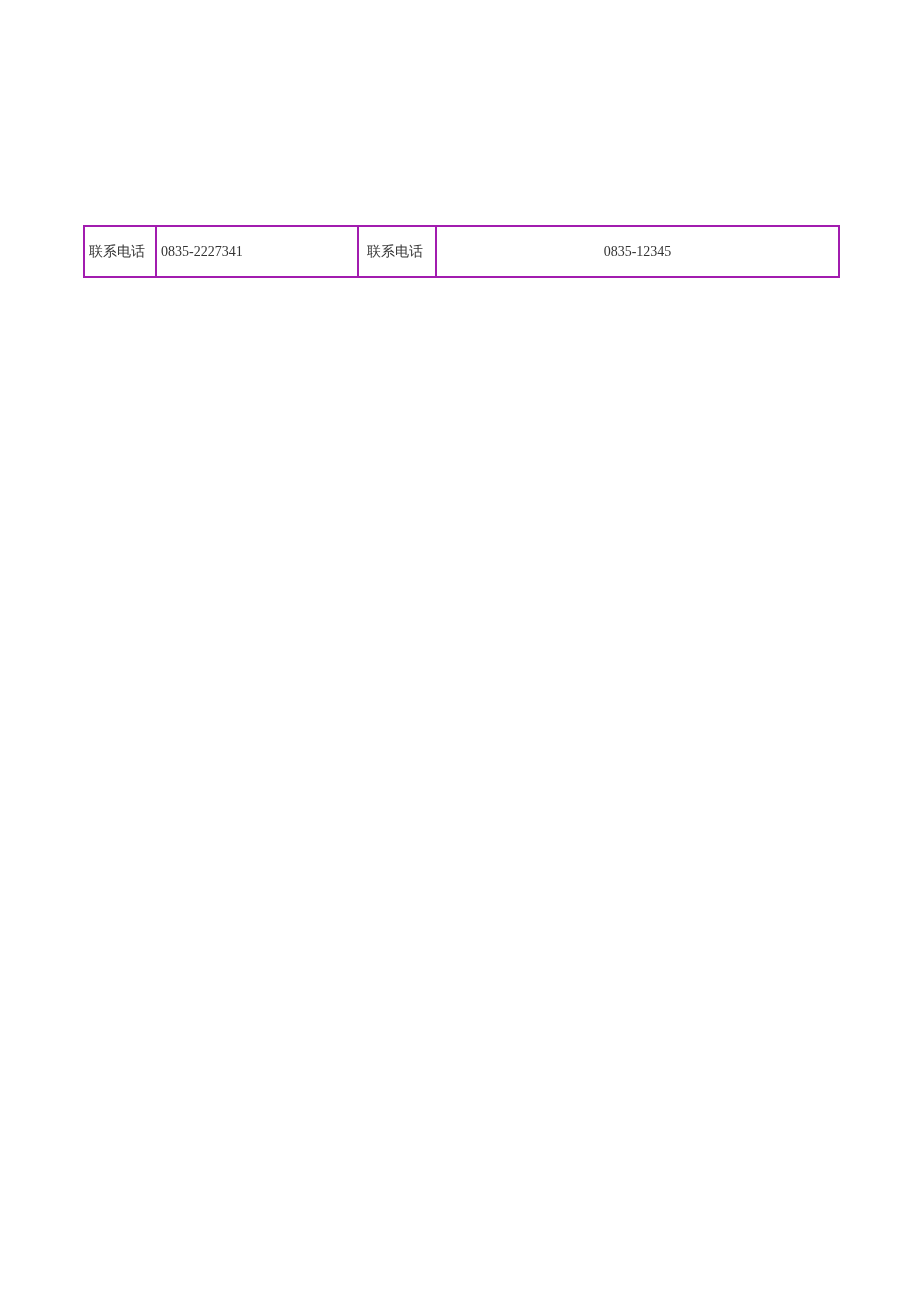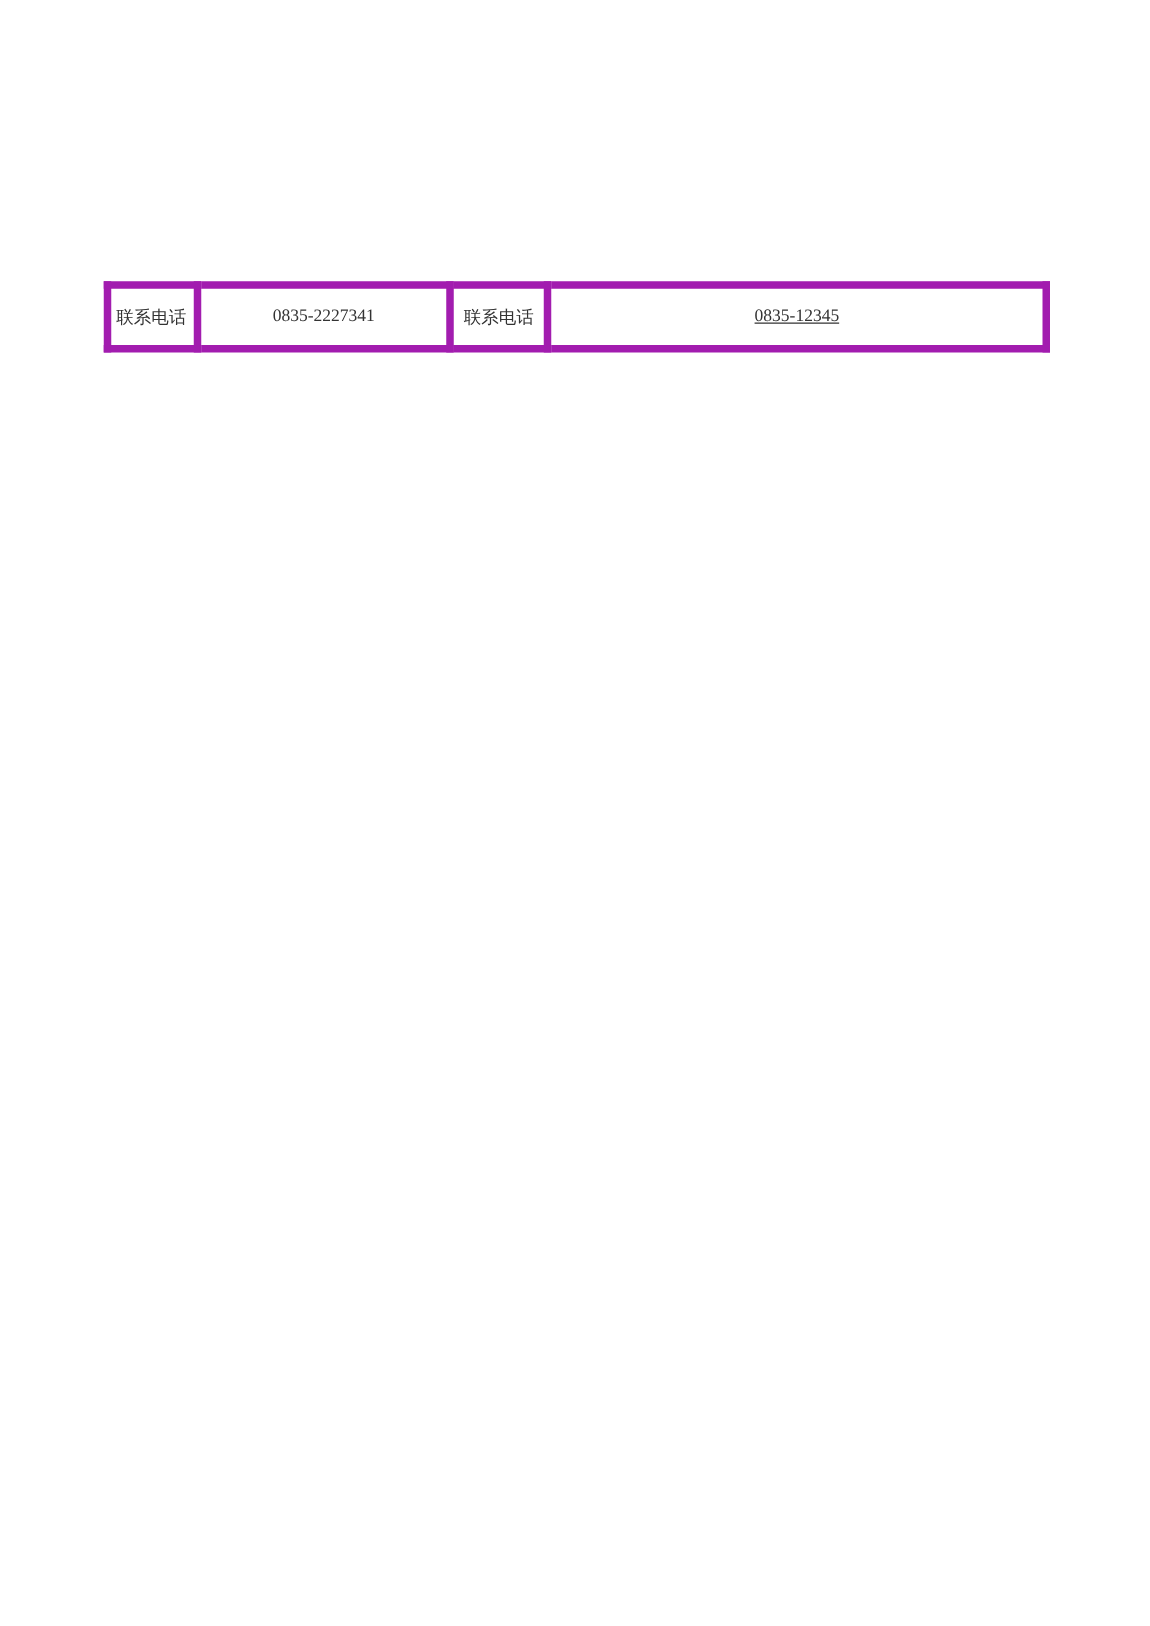--- a/index.html
+++ b/index.html
@@ -19,41 +19,39 @@
       position: absolute;
       top: 225px;
       left: 83px;
       width: 757px;
     }
     table {
       border-collapse: collapse;
       width: 100%;
     }
     td {
-      border: 6px solid #a21caf;
+      border: 2px solid #a21caf;
       height: 51px;
       vertical-align: middle;
       padding: 0 4px;
     }
     .label-cell {
       width: 72px;
       text-align: left;
     }
     .value-cell-1 {
       width: 202px;
-      text-align: center;
     }
     .label-cell-2 {
       width: 78px;
       text-align: left;
       padding-left: 8px;
     }
     .value-cell-2 {
       text-align: center;
-      text-decoration: underline;
     }
   </style>
 </head>
 <body>
 
 <div class="container">
   <table>
     <tbody>
         <tr>
       <td class="label-cell">联系电话</td>

